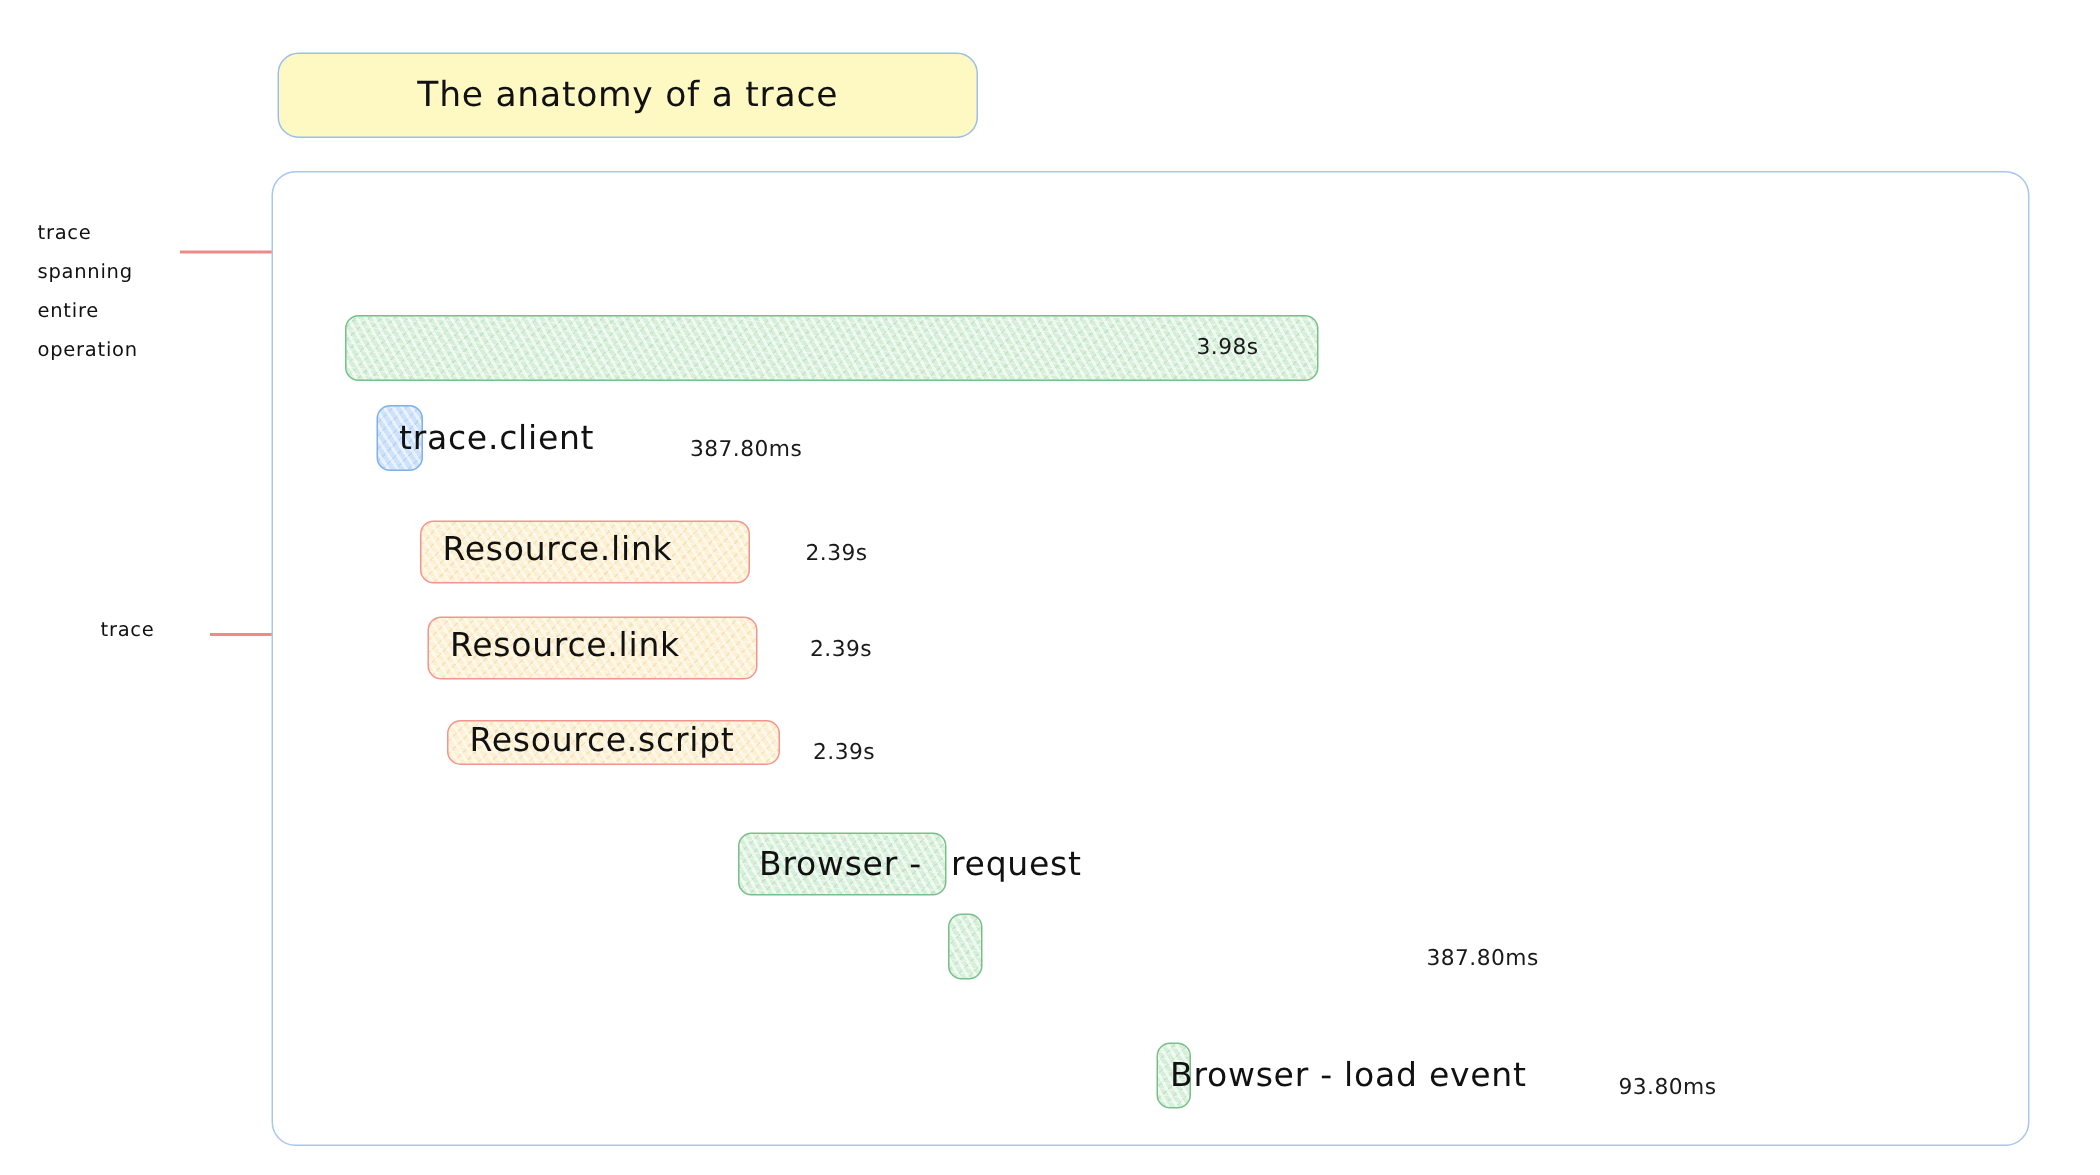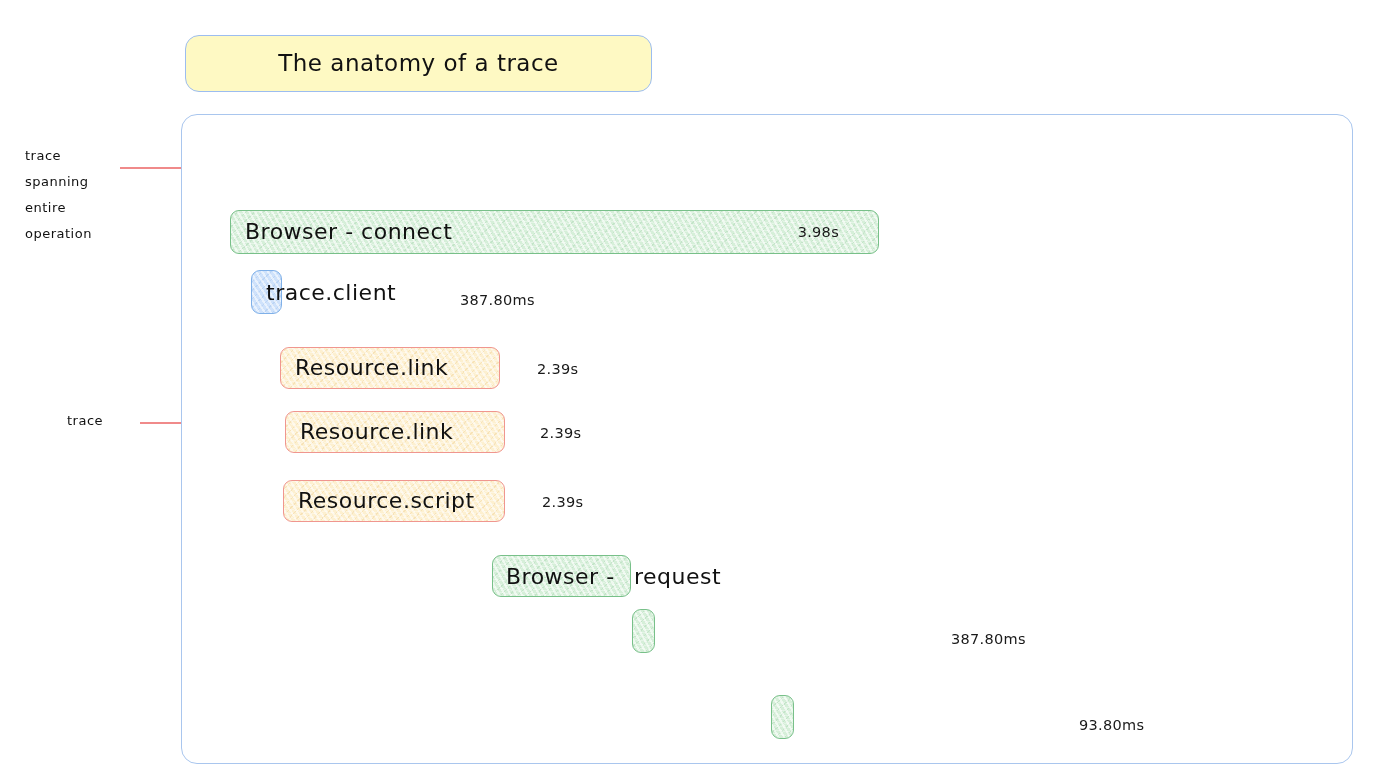--- a/index.html
+++ b/index.html
@@ -159,46 +159,46 @@
 
 <div class="anno-text hand" style="left:67px; top:408px;">trace</div>
 
 <div class="leader h" style="left:140px; top:422px; width:75px;"></div>
 <div class="leader v" style="left:214px; top:216px; height:504px;"></div>
 
 <div id="frame">
 
 
   <div class="bar fill-green" style="left:48px; top:95px; width:649px; height:44px;">
-    <div class="lbl hand">Browser - connect</div>
     <div class="dur hand" style="right:39px; top:50%; transform:translateY(-50%);">3.98s</div>
   </div>
 
   <div class="bar fill-blue narrow" style="left:69px; top:155px; width:31px; height:44px;"></div>
   <div class="overflow-lbl hand" style="left:84px; top:165px;">trace.client</div>
   <div class="dur hand" style="left:278px; top:177px;">387.80ms</div>
 
   <div class="bar fill-orange" style="left:98px; top:232px; width:220px; height:42px;">
     <div class="lbl hand">Resource.link</div>
   </div>
   <div class="dur hand" style="left:355px; top:246px;">2.39s</div>
 
   <div class="bar fill-orange" style="left:103px; top:296px; width:220px; height:42px;">
     <div class="lbl hand">Resource.link</div>
   </div>
   <div class="dur hand" style="left:358px; top:310px;">2.39s</div>
 
-  <div class="bar fill-orange" style="left:101px; top:365px; width:222px; height:42px;">
+  <div class="bar fill-orange" style="left:116px; top:365px; width:222px; height:30px;">
     <div class="lbl hand">Resource.script</div>
   </div>
   <div class="dur hand" style="left:360px; top:379px;">2.39s</div>
 
   <div class="bar fill-green" style="left:310px; top:440px; width:139px; height:42px;"></div>
   <div class="overflow-lbl hand" style="left:324px; top:449px;text-align:right;">Browser - </div>
   <div class="overflow-lbl hand" style="left:452px; top:449px;">request</div>
 
   <div class="bar fill-green narrow" style="left:450px; top:494px; width:23px; height:44px;"></div>
   <div class="dur hand" style="left:769px; top:516px;">387.80ms</div>
 
   <div class="bar fill-green narrow" style="left:589px; top:580px; width:23px; height:44px;"></div>
+  <div class="overflow-lbl hand" style="left:598px; top:590px;">Browser - load event</div>
   <div class="dur hand" style="left:897px; top:602px;">93.80ms</div>
 
 </div>
 
 </body></html>

